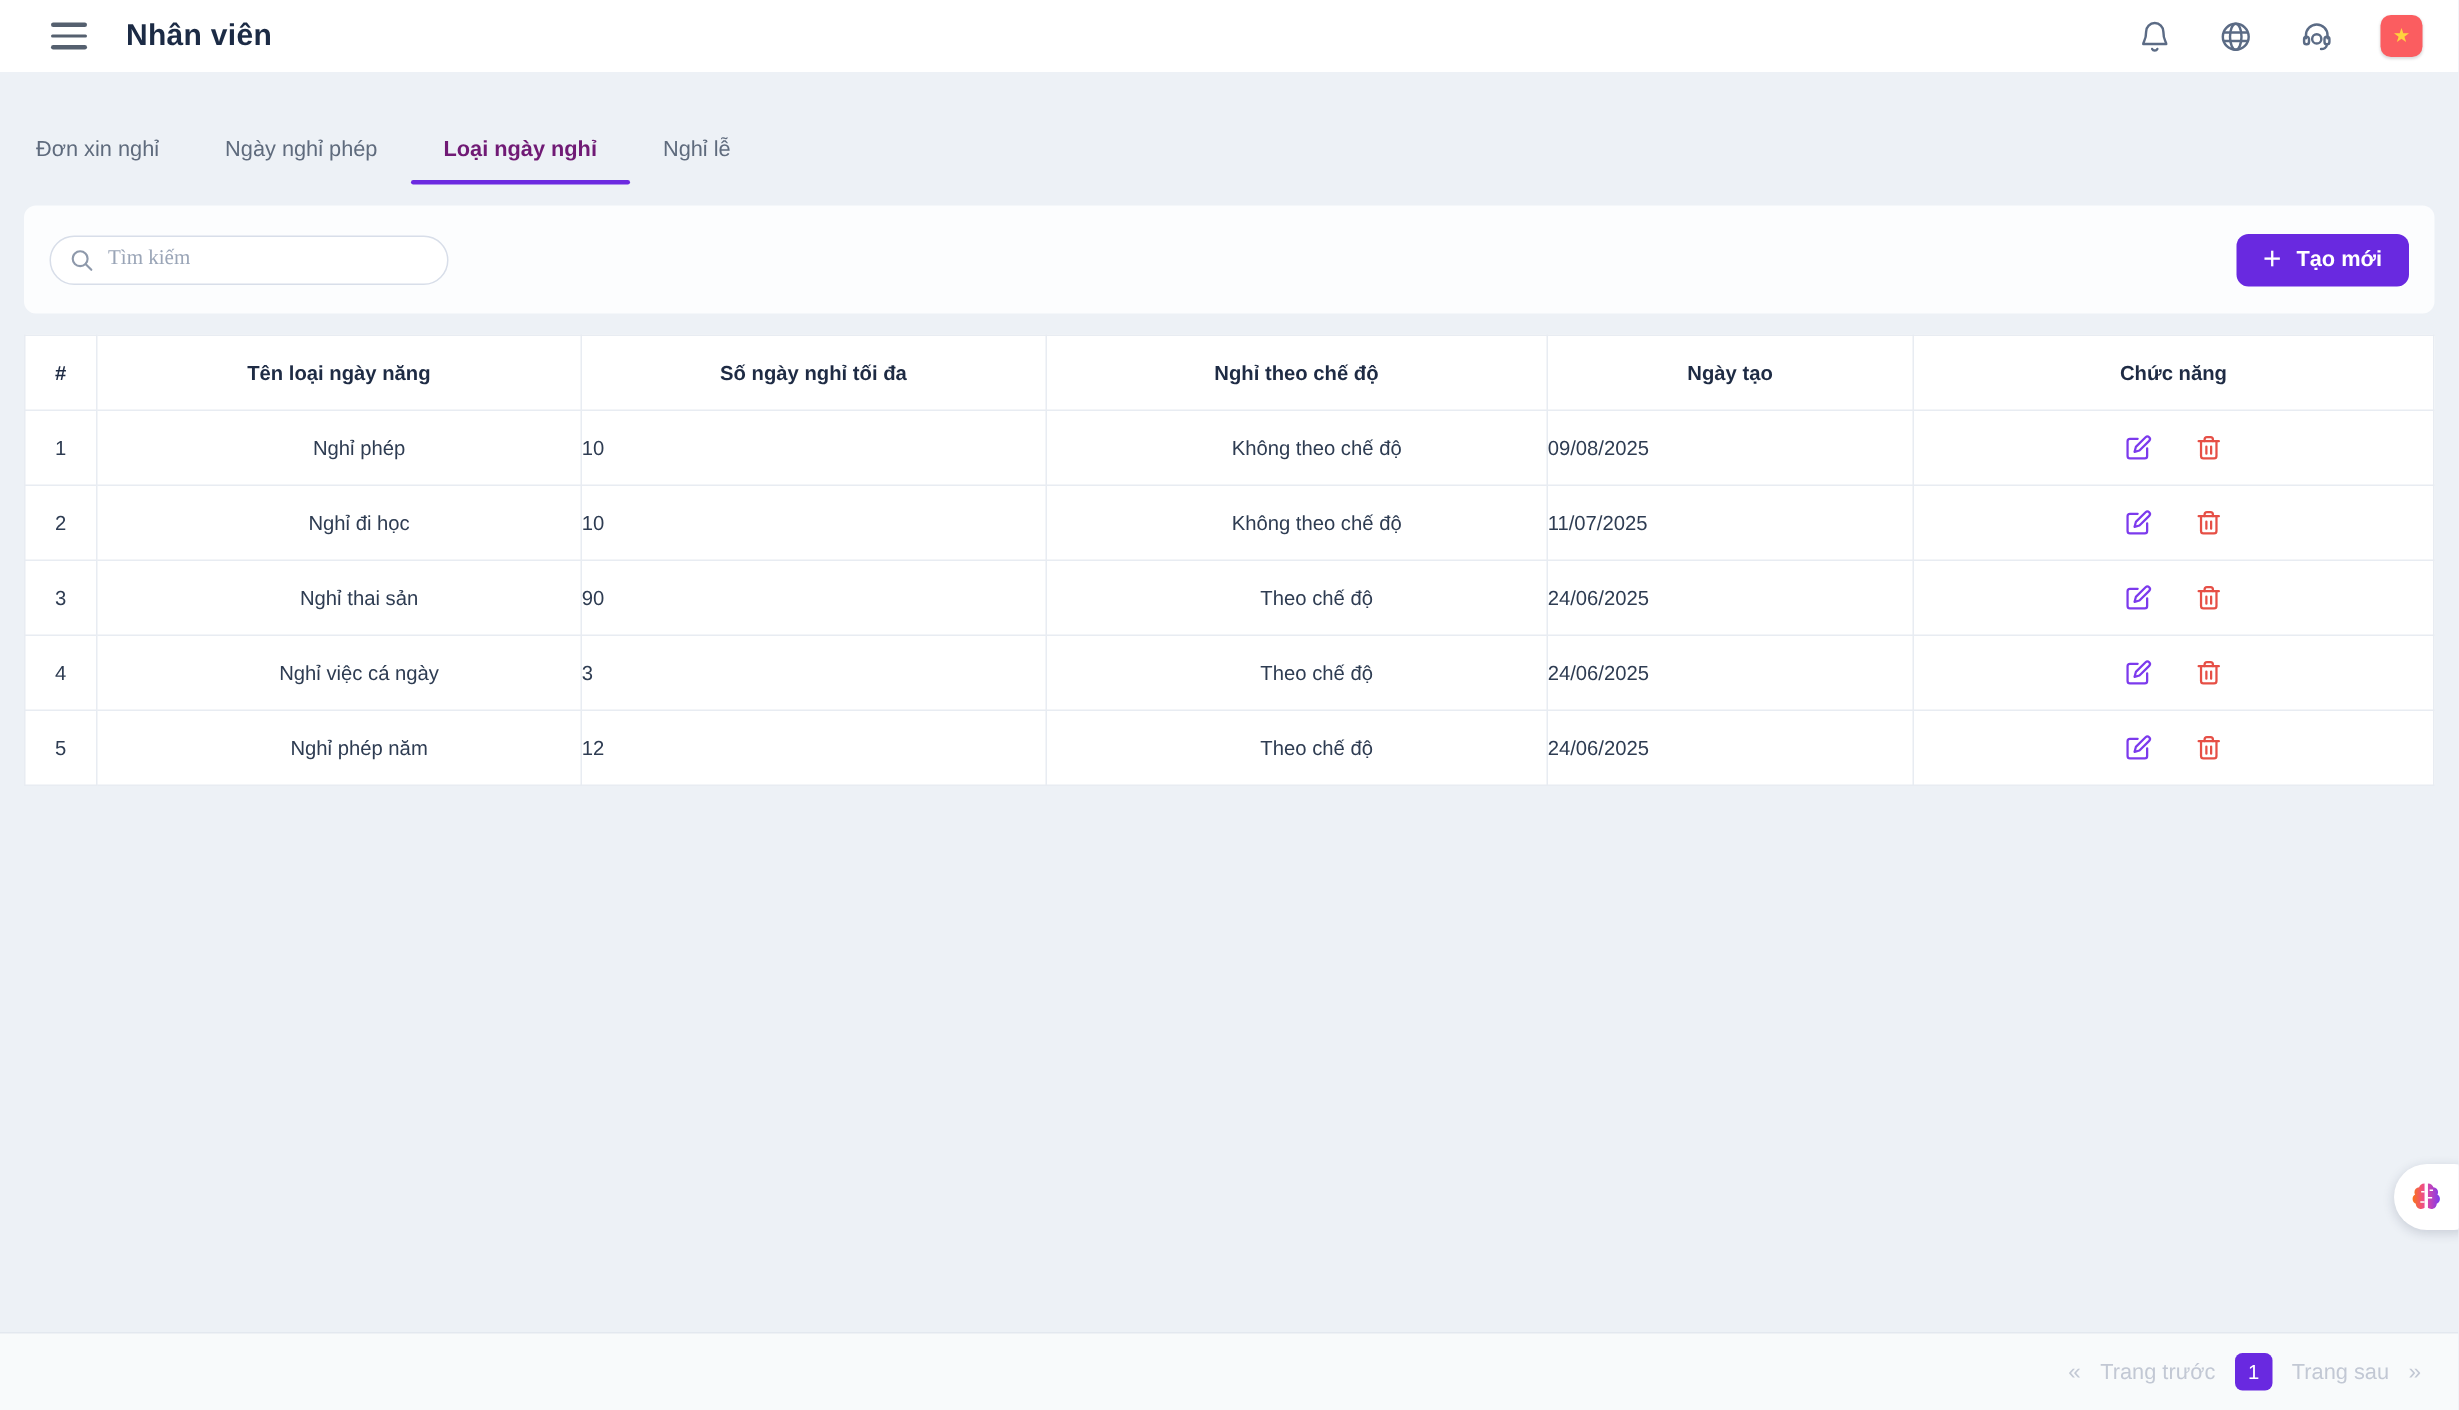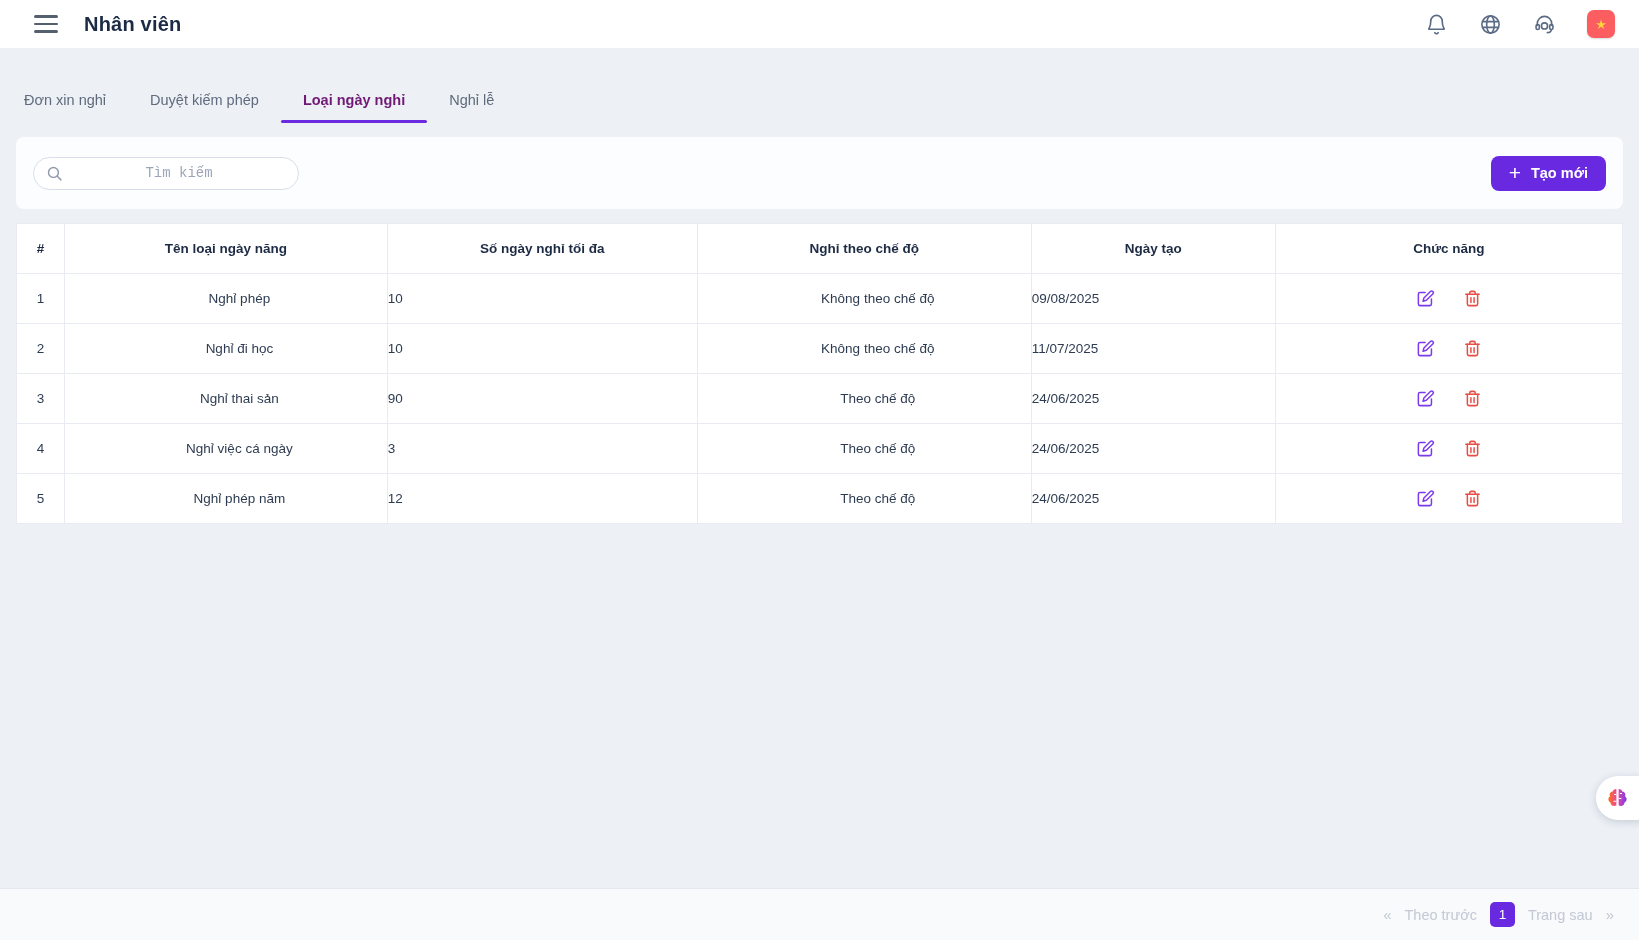--- a/index.html
+++ b/index.html
@@ -44,21 +44,21 @@
     margin:14px 16px 0 16px; height:72px; background:#fcfdfe; border-radius:8px;
     display:flex; align-items:center; padding:0 17px;
   }
   .search-box {
     width:266px; height:33px; border:1px solid #d8dee9; border-radius:17px;
     background:#fff; display:flex; align-items:center; padding:0 12px; gap:9px;
   }
   .search-box svg { width:17px; height:17px; flex:0 0 auto; }
   .search-box input {
     border:none; outline:none; background:transparent; width:100%;
-    font-size:14px; color:#3c495c; font-family:Liberation Mono, monospace;text-align:center;
+    font-size:14px; color:#3c495c; font-family:Liberation Serif, serif;
   }
   .search-box input::placeholder { color:#9aa5b7; }
   .btn-create {
     margin-left:auto; height:35px; padding:0 18px; border:none; border-radius:8px;
     background:#6929e0; color:#fff; font-size:14.5px; font-weight:bold;
     display:flex; align-items:center; gap:10px; cursor:pointer; font-family:inherit;
   }
   .btn-create .plus { font-size:21px; font-weight:normal; line-height:1; margin-top:-2px; }
 
   
@@ -131,21 +131,21 @@
       </svg>
     </div>
     <div class="flag">
       <span>★</span>
     </div>
   </div>
 </div>
 
 <div class="tabbar">
   <div class="tab">Đơn xin nghỉ</div>
-  <div class="tab">Duyệt kiếm phép</div>
+  <div class="tab">Ngày nghỉ phép</div>
   <div class="tab active">Loại ngày nghỉ</div>
   <div class="tab">Nghỉ lễ</div>
 </div>
 
 <div class="toolbar">
   <div class="search-box">
     <svg viewBox="0 0 24 24" fill="none" stroke="#8e99ab" stroke-width="2" stroke-linecap="round">
       <circle cx="10.5" cy="10.5" r="7"></circle>
         <path d="M16 16l5 5"></path>
     </svg>
@@ -317,18 +317,18 @@
       </linearGradient>
     </defs>
     <path fill="url(#braingrad)" d="M11 3.5c-1.8 0-3 1.1-3.2 2.3-1.6.2-2.8 1.3-2.8 2.9 0 .5.1 1 .4 1.4-.9.5-1.5 1.4-1.5 2.6 0 1.3.8 2.4 1.9 2.8 0 1.8 1.4 3.1 3.2 3.1.8 0 1.5-.3 2-.7V4.2c0-.4 0-.7 0-.7zm2 0v14.4c.5.4 1.2.7 2 .7 1.8 0 3.2-1.3 3.2-3.1 1.1-.4 1.9-1.5 1.9-2.8 0-1.2-.6-2.1-1.5-2.6.3-.4.4-.9.4-1.4 0-1.6-1.2-2.7-2.8-2.9C16 4.6 14.8 3.5 13 3.5z"></path>
     <path stroke="#ffffff" stroke-width="0.9" fill="none" d="M12 4v16M9 8.5h2M13 12h2.5M8.5 14.5H11M14 7.5h2"></path>
   </svg>
 </div>
 
 <div class="footer">
   <div class="pagination">
     <span class="page-arrow">«</span>
-    <span class="page-link">Theo trước</span>
+    <span class="page-link">Trang trước</span>
     <span class="page-current">1</span>
     <span class="page-link">Trang sau</span>
     <span class="page-arrow">»</span>
   </div>
 </div>
 
 </body></html>

